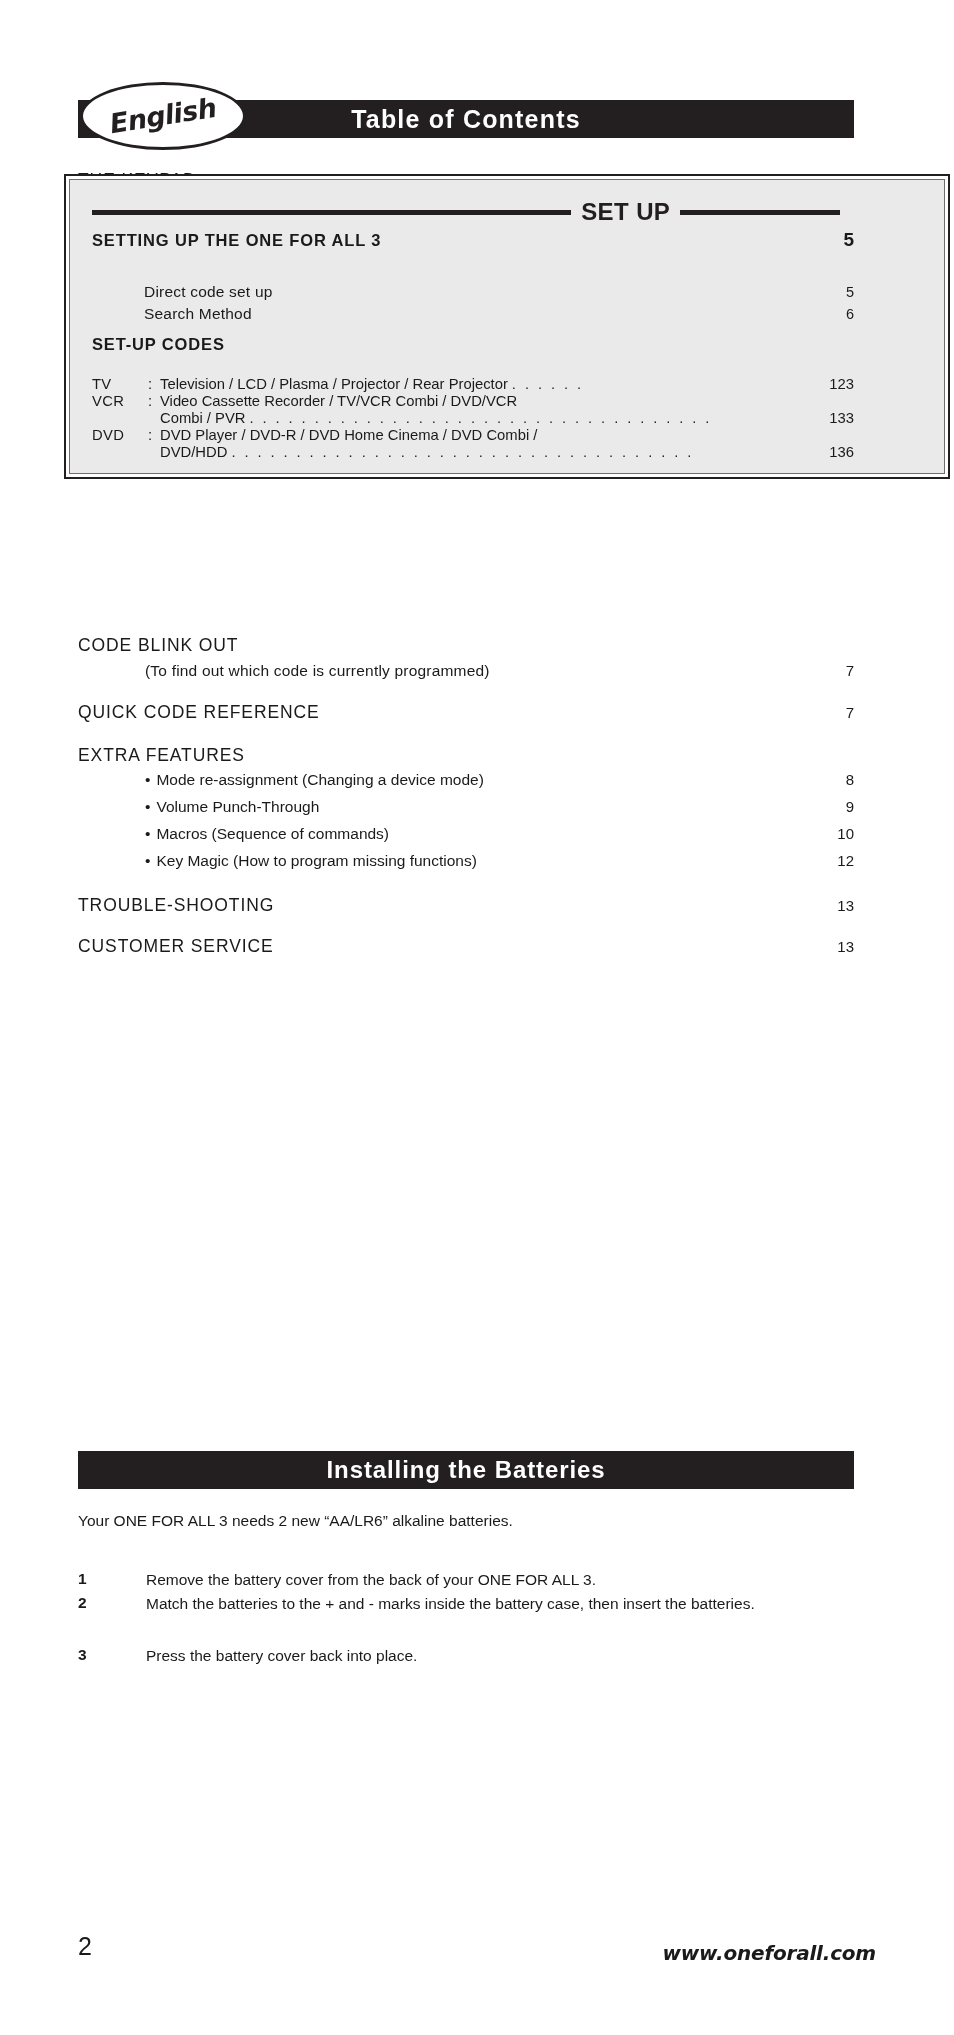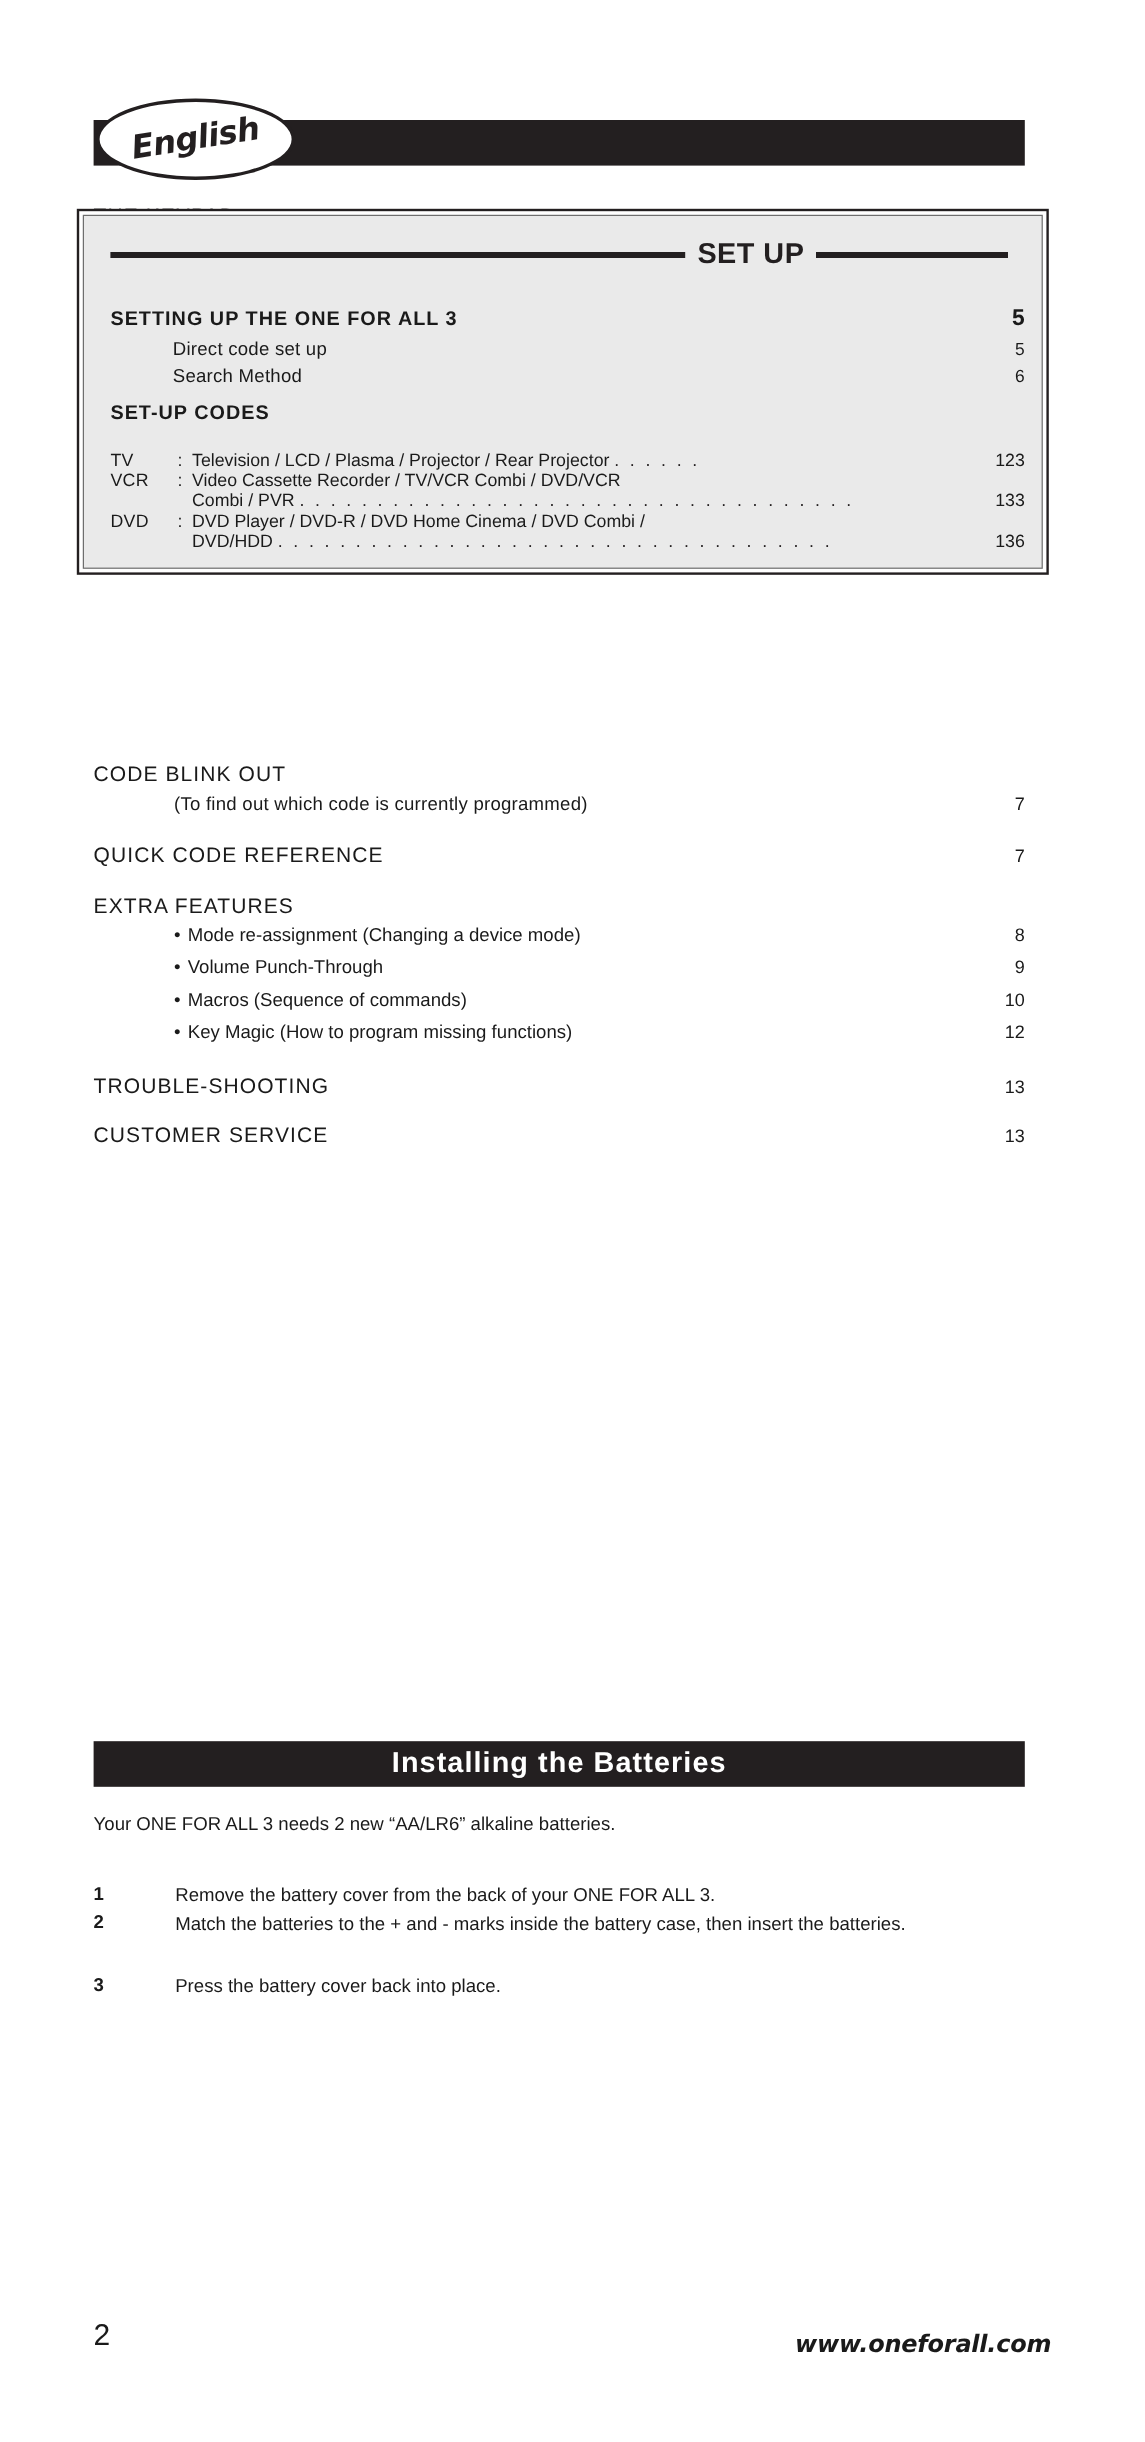--- a/index.html
+++ b/index.html
@@ -101,21 +101,21 @@
     font-size: 15.5px;
     font-weight: normal;
     letter-spacing: 0.2px;
   }
 
   
   .setup-box {
     position: absolute;
     left: 64px;
     top: 174px;
-    width: 810px;
+    width: 886px;
     height: 305px;
     box-sizing: border-box;
     border: 2px solid #231f20;
     background: #ffffff;
     padding: 3px;
   }
   .setup-inner {
     position: relative;
     width: 100%;
     height: 100%;
@@ -284,40 +284,41 @@
     letter-spacing: -0.2px;
     font-family: "DejaVu Sans", sans-serif;
   }
 </style>
 </head>
 <body>
 
 <div class="page">
 
   <div class="header-band"></div>
+  <div class="header-title">Table of Contents</div>
   <div class="lang-badge">
     <div class="lang-badge-text">English</div>
   </div>
 
   <div class="toc-row" style="left:78px; top:170px; width:776px;">
     <span class="toc-label h-main">THE KEYPAD</span>
     <span class="toc-filler"></span>
     <span class="toc-page h-main-page">3</span>
   </div>
 
   <div class="setup-box">
     <div class="setup-inner">
 
       <div class="setup-rule-wrap">
         <span class="setup-rule setup-rule-left"></span>
         <span class="setup-rule-title">SET UP</span>
         <span class="setup-rule setup-rule-right"></span>
       </div>
 
-      <div class="inbox-row" style="left:22px; top:75px; width:762px;">
+      <div class="inbox-row" style="left:22px; top:49px; width:762px;">
         <span class="inbox-h">SETTING UP THE ONE FOR ALL 3</span>
         <span class="toc-filler"></span>
         <span class="inbox-h-page">5</span>
       </div>
 
       <div class="inbox-row" style="left:74px; top:103px; width:710px;">
         <span class="inbox-sub">Direct code set up</span>
         <span class="toc-filler"></span>
         <span class="inbox-sub-page">5</span>
       </div>

